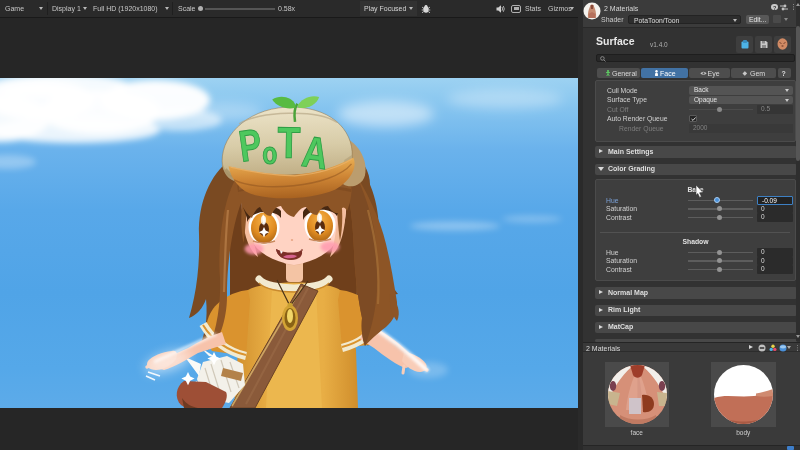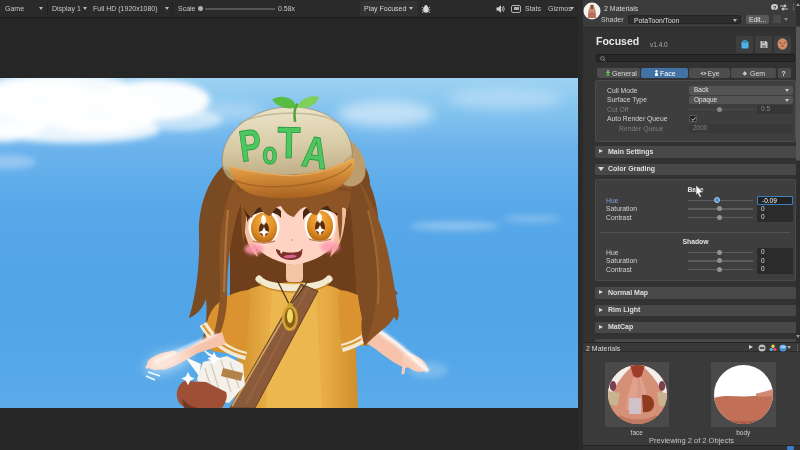--- a/index.html
+++ b/index.html
@@ -274,21 +274,21 @@
   <div class="abs" style="left:45px;top:14.5px;width:113px;height:9px;background:#2d2d2d;border-radius:2px;border:1px solid #232323;box-sizing:border-box">
     <div class="txt" style="left:5px;top:0.5px;color:#dddddd;font-size:6.8px">PotaToon/Toon</div>
     <div class="arrow" style="left:104px;top:3px"></div>
   </div>
   <div class="abs" style="left:163px;top:14.5px;width:23px;height:9px;background:#585858;border-radius:2px">
     <div class="txt" style="left:3px;top:0.5px;color:#e8e8e8;font-size:6.8px">Edit...</div>
   </div>
   <div class="abs" style="left:190px;top:15px;width:8px;height:8px;background:#4a4a4a;border-radius:1px"></div>
   <div class="arrow" style="left:201px;top:18px;border-top-color:#8a8a8a"></div>
 
-  <div class="txt" style="left:13px;top:37px;font-size:10.5px;font-weight:bold;color:#e8e8e8">Focused</div>
+  <div class="txt" style="left:13px;top:37px;font-size:10.5px;font-weight:bold;color:#e8e8e8">Surface</div>
   <div class="txt" style="left:67px;top:40px;font-size:6.5px;color:#b0b0b0">v1.4.0</div>
   <div class="abs" style="left:153px;top:35.5px;width:16.5px;height:17px;background:#3e3e3e;border-radius:2px">
     <svg style="position:absolute;left:4.5px;top:4px" width="8" height="9" viewBox="0 0 8 9">
           <rect x="0.5" y="1.5" width="7" height="7" rx="1" fill="#4db3e6"></rect>
           <rect x="2" y="0" width="4" height="3" rx="0.8" fill="#3a8ec0"></rect>
         </svg>
   </div>
   <div class="abs" style="left:172px;top:35.5px;width:16.5px;height:17px;background:#3e3e3e;border-radius:2px">
     <svg style="position:absolute;left:4.5px;top:4px" width="8" height="9" viewBox="0 0 8 9">
           <path d="M0.5 1 h5.5 l1.5 1.5 v5.5 h-7 Z" fill="#c8c8c8"></path>
@@ -490,18 +490,17 @@
         </defs>
     <g clip-path="url(#c2)">
       <rect width="59" height="59" fill="#ffffff"></rect>
       <path d="M0 33 C10 29.5 20 31.5 30 31.5 C40 31.5 50 30 59 27.5 L59 59 L0 59 Z" fill="#c16f57"></path>
       <path d="M42 28.5 C48 27.5 54 26 59 24 L59 31 C53 32 47 32 42 31 Z" fill="#cf8a70"></path>
       <path d="M8 52 C18 58 41 58 51 52 L51 59 L8 59 Z" fill="#a85a44"></path>
     </g>
   </svg>
   <div class="txt" style="left:21.5px;top:428px;width:64.5px;text-align:center;font-size:6.5px;color:#cfcfcf">face</div>
   <div class="txt" style="left:128px;top:428px;width:64.5px;text-align:center;font-size:6.5px;color:#cfcfcf">body</div>
-  <div class="txt" style="left:0;top:435.5px;width:217px;text-align:center;font-size:7.5px;color:#c4c4c4">Previewing 2 of 2 Objects</div>
 
   <div class="abs" style="left:0;top:445px;width:217px;height:5px;background:#313131;border-top:1px solid #252525;box-sizing:border-box"></div>
   <div class="abs" style="left:204px;top:445.5px;width:7px;height:4.5px;background:#3d7eca;border-radius:1px"></div>
 </div>
 
 </div>
 </body></html>

